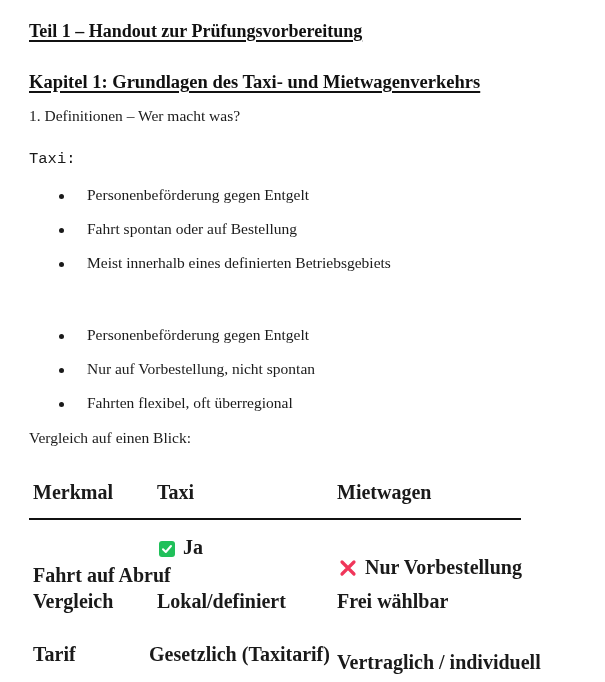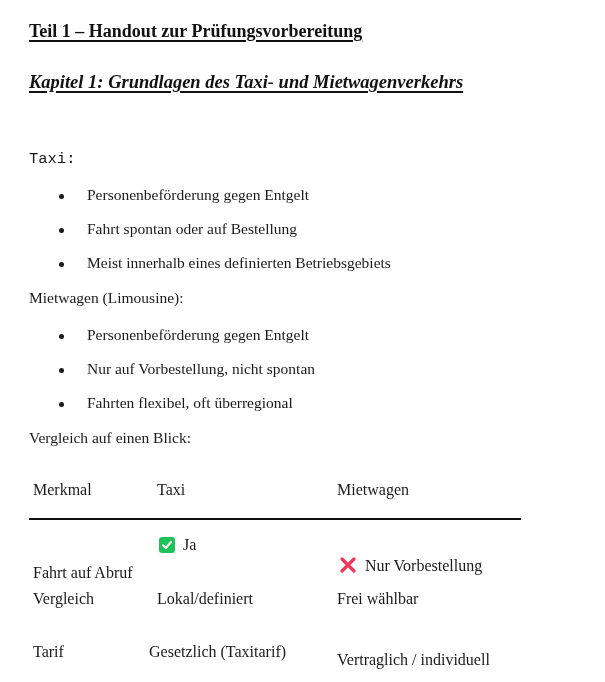--- a/index.html
+++ b/index.html
@@ -31,21 +31,20 @@
       color: #111;
     }
     .h2 {
       left: 29px; top: 72px;
       font-size: 18.5px;
       font-weight: bold;
       text-decoration: underline;
       text-decoration-thickness: 1.5px;
       text-underline-offset: 3px;
       color: #111;
-      font-style: italic;
     }
     .para {
       font-size: 15.5px;
       color: #1a1a1a;
     }
     .bullet-list {
       position: absolute;
       left: 0;
       margin: 0;
       padding: 0;
@@ -67,21 +66,22 @@
       background: #1a1a1a;
     }
     .bullet-text {
       position: absolute;
       left: 87px;
       top: 0;
     }
     .table-cell {
       position: absolute;
       white-space: nowrap;
-      font-size: 16px;
+      font-size: 20px;
+      font-weight: bold;
     }
     .divider {
       position: absolute;
       left: 29px;
       top: 518px;
       width: 492px;
       height: 1.5px;
       background: #111;
     }
     .icon-check {
@@ -113,39 +113,39 @@
     }
   </style>
 </head>
 <body>
 
 <div class="doc">
 
   <div class="abs h1">Teil 1 – Handout zur Prüfungsvorbereitung</div>
   <div class="abs h2">Kapitel 1: Grundlagen des Taxi- und Mietwagenverkehrs</div>
 
+  <div class="abs para" style="left:29px; top:107px;">1. Definitionen – Wer macht was?</div>
 
   <div class="abs para" style="left:29px; top:150px;font-family:Liberation Mono, monospace;">Taxi:</div>
 
   <ul class="bullet-list">
     <li class="bullet-item" style="top:186px;">
       <span class="bullet-dot"></span>
       <span class="bullet-text">Personenbeförderung gegen Entgelt</span>
     </li>
     <li class="bullet-item" style="top:220px;">
       <span class="bullet-dot"></span>
       <span class="bullet-text">Fahrt spontan oder auf Bestellung</span>
     </li>
     <li class="bullet-item" style="top:254px;">
       <span class="bullet-dot"></span>
       <span class="bullet-text">Meist innerhalb eines definierten Betriebsgebiets</span>
     </li>
   </ul>
 
-  <div class="abs para" style="left:29px; top:289px;">Mietwagen (Limousine):</div>
 
   <ul class="bullet-list">
     <li class="bullet-item" style="top:326px;">
       <span class="bullet-dot"></span>
       <span class="bullet-text">Personenbeförderung gegen Entgelt</span>
     </li>
     <li class="bullet-item" style="top:360px;">
       <span class="bullet-dot"></span>
       <span class="bullet-text">Nur auf Vorbestellung, nicht spontan</span>
     </li>

